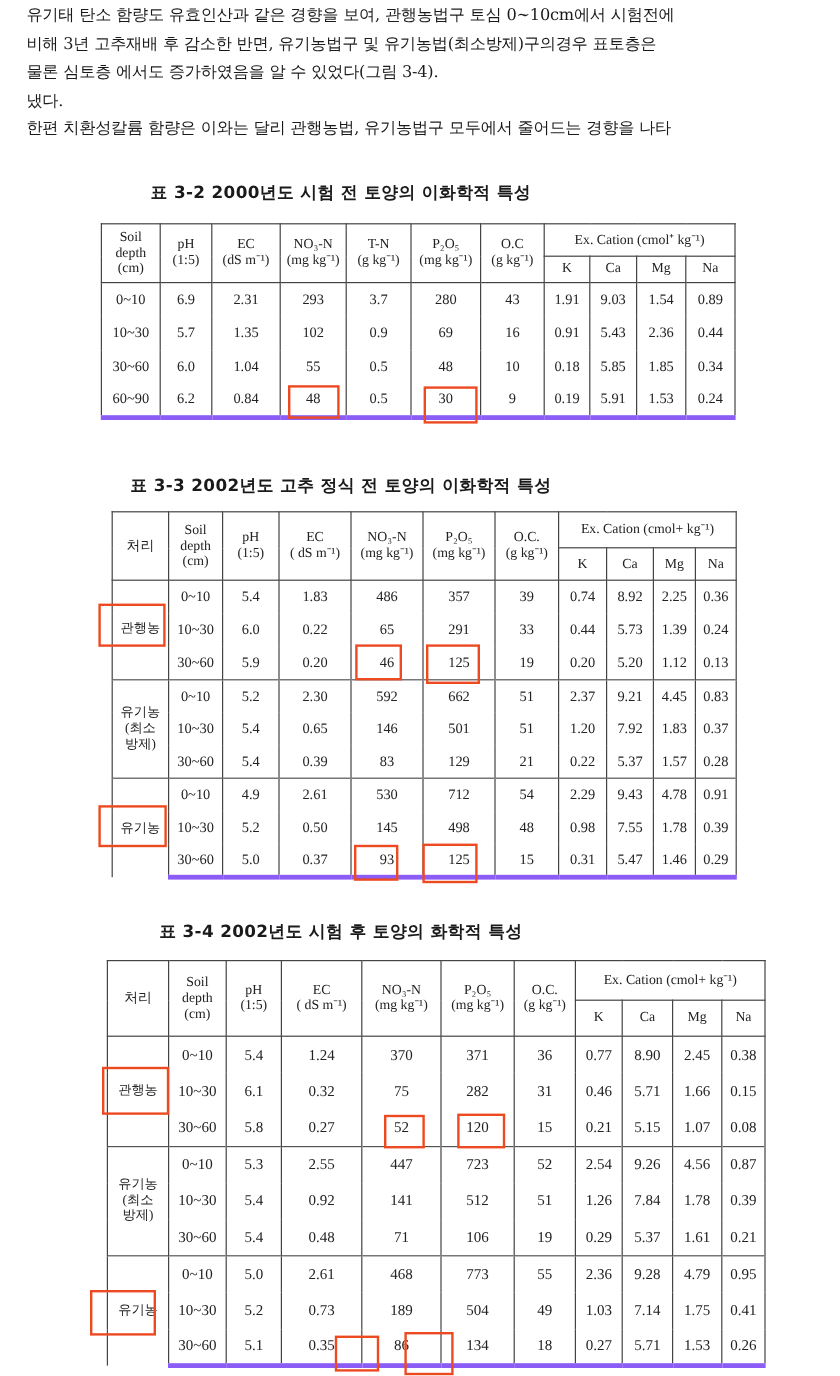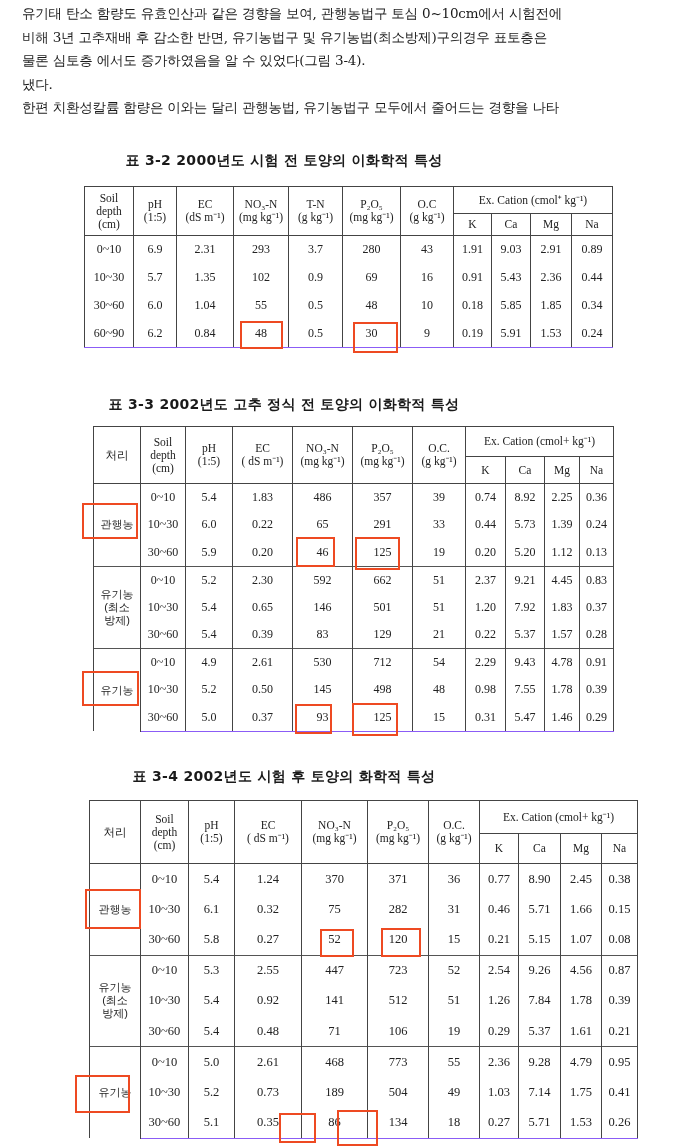--- a/index.html
+++ b/index.html
@@ -5,22 +5,22 @@
   html,body{margin:0;padding:0;background:#fff;}
   body{width:700px;height:1147px;position:relative;overflow:hidden;font-family:"DejaVu Serif",serif;color:#1a1a1a;}
   .para{position:absolute;left:22px;top:2px;width:665px;font-size:13.5px;line-height:23.5px;letter-spacing:-0.2px;}
   .para p{margin:0;}
   .caption{position:absolute;left:0;width:568px;text-align:center;font-family:"DejaVu Sans",sans-serif;font-weight:bold;font-size:14px;letter-spacing:0.3px;}
   table.data{position:absolute;border-collapse:collapse;font-family:"Liberation Serif",serif;font-size:12px;color:#222;table-layout:fixed;}
   table.data td, table.data th{border:1px solid #444;text-align:center;padding:0;font-weight:normal;line-height:13px;}
   table.data th{font-size:11.5px;}
   table.data tbody td{border-top:none;border-bottom:none;}
   table.data tbody tr.grp-first td{border-top:1px solid #555;}
-  table.data tbody tr:last-child td{border-bottom:1px solid #8b5cf6;}
-  .treat{font-family:Liberation Sans, sans-serif;font-size:11px;line-height:18px;}
+  table.data tbody tr:last-child td{border-bottom:4px solid #8b5cf6;}
+  .treat{font-family:Liberation Serif, serif;font-size:11px;line-height:18px;}
   .hl{position:absolute;border:2px solid #ee4a22;box-sizing:border-box;}
 </style>
 </head>
 <body>
 
 <div class="para">
   <p>유기태 탄소 함량도 유효인산과 같은 경향을 보여, 관행농법구 토심 0~10cm에서 시험전에</p>
   <p>비해 3년 고추재배 후 감소한 반면, 유기농법구 및 유기농법(최소방제)구의경우 표토층은</p>
   <p>물론 심토층 에서도 증가하였음을 알 수 있었다(그림 3-4).</p>
   <p>냈다.</p>
@@ -87,21 +87,21 @@
       <tr class="grp-first" style="height: 28px;">
         <td>0~10</td>
         <td>6.9</td>
         <td>2.31</td>
         <td>293</td>
         <td>3.7</td>
         <td>280</td>
         <td>43</td>
         <td>1.91</td>
         <td>9.03</td>
-        <td>2.91</td>
+        <td>1.54</td>
         <td>0.89</td>
       </tr>
       <tr style="height: 28px;">
         <td>10~30</td>
         <td>5.7</td>
         <td>1.35</td>
         <td>102</td>
         <td>0.9</td>
         <td>69</td>
         <td>16</td>

